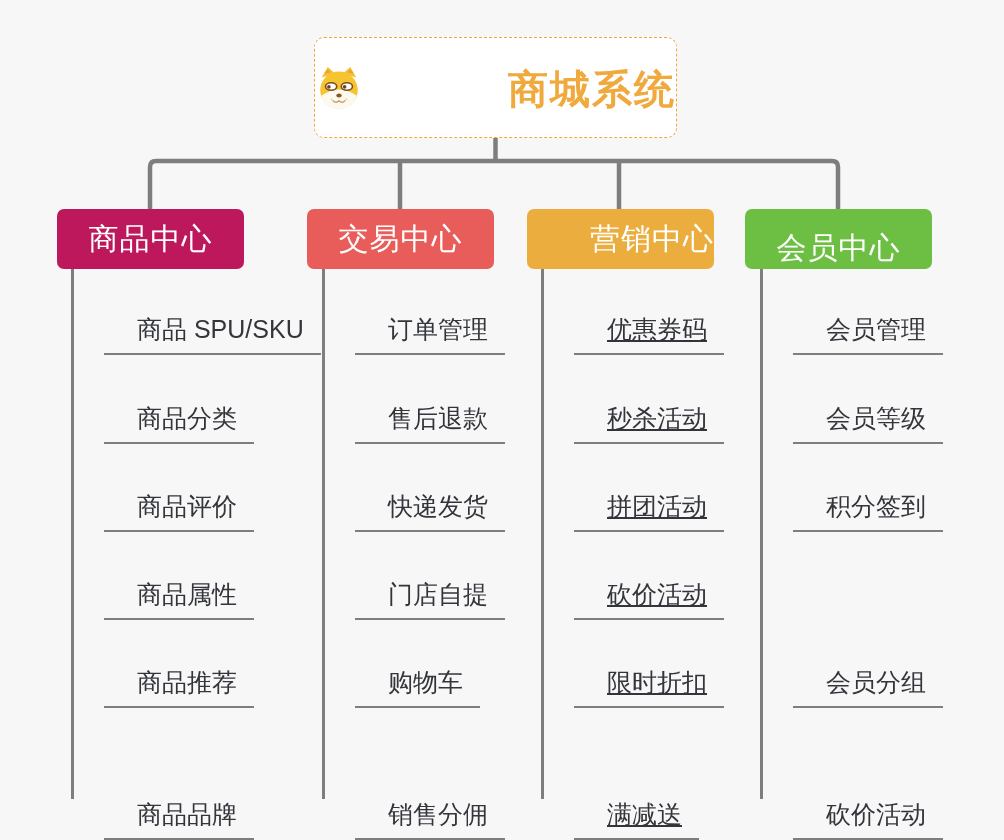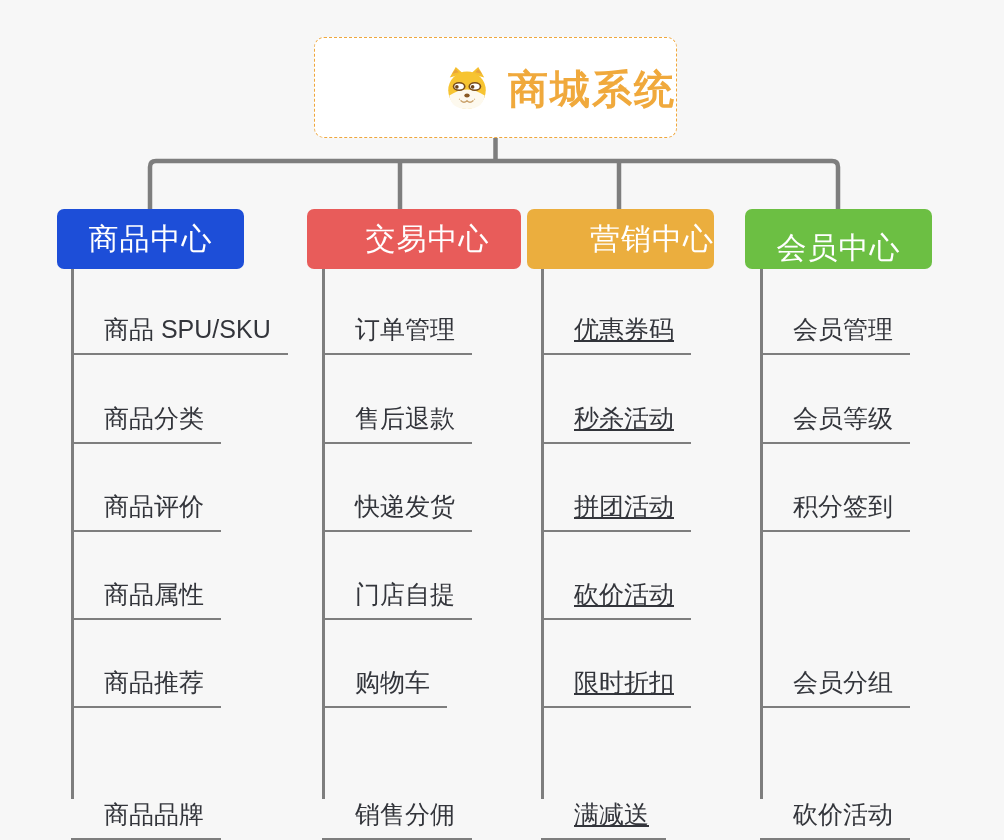--- a/index.html
+++ b/index.html
@@ -14,21 +14,21 @@
     overflow:hidden;
   }
   
   .root-node{
     position:absolute;
     left:314px;top:37px;
     width:363px;height:101px;
     background:#ffffff;
     border:1px dashed #f0a73c;
     border-radius:10px;
-    display:flex;align-items:center;justify-content:flex-end;
+    display:flex;align-items:center;justify-content:space-between;
     gap:17px;
     box-sizing:border-box;
   }
   .root-title{
     font-size:40px;
     font-weight:600;
     color:#f0a93c;
     letter-spacing:2px;
     line-height:1;
     padding-top:2px;
@@ -64,20 +64,21 @@
   
   .item{
     position:absolute;
     display:inline-block;
     font-size:25px;
     color:#33353b;
     line-height:37px;
     padding:0 17px 5px 33px;
     border-bottom:2px solid #7e7e7e;
     white-space:nowrap;
+    margin-left:33px;
   }
   .item.c1{left:71px;}
   .item.c2{left:322px;}
   .item.c3{left:541px;text-decoration:underline;}
   .item.c4{left:760px;}
   .item.r1{top:311px;}
   .item.r2{top:400px;}
   .item.r3{top:488px;}
   .item.r4{top:576px;}
   .item.r5{top:664px;}
@@ -110,24 +111,24 @@
       <circle cx="18.5" cy="28.5" r="2.4" fill="#6d441a"></circle>
       <circle cx="39.5" cy="28.5" r="2.4" fill="#6d441a"></circle>
       <ellipse cx="32" cy="40" rx="3.6" ry="2.6" fill="#8a5a25"></ellipse>
       <path d="M24 47 Q28 51 32 47 Q36 51 40 47" stroke="#c9a06a" stroke-width="1.8" fill="none" stroke-linecap="round"></path>
       <circle cx="22" cy="45" r="0.9" fill="#d8b98a"></circle>
       <circle cx="42" cy="45" r="0.9" fill="#d8b98a"></circle>
     </svg>
     <span class="root-title">商城系统</span>
   </div>
 
-  <div class="branch-box b1" style="background-color: #1d4ed8;">
+  <div class="branch-box b1" style="background-color: #be185d;">
     <span>商品中心</span>
   </div>
-  <div class="branch-box b2" style="background-color: rgb(232, 92, 90); padding-left: 27px;">
+  <div class="branch-box b2" style="background-color: rgb(232, 92, 90);">
     <span>交易中心</span>
   </div>
   <div class="branch-box b3" style="background-color: rgb(235, 174, 62); justify-content: flex-end;">
     <span>营销中心</span>
   </div>
   <div class="branch-box b4" style="background-color: rgb(108, 191, 67);">
     <span>会员中心</span>
   </div>
 
   <div class="vline c1"></div>

